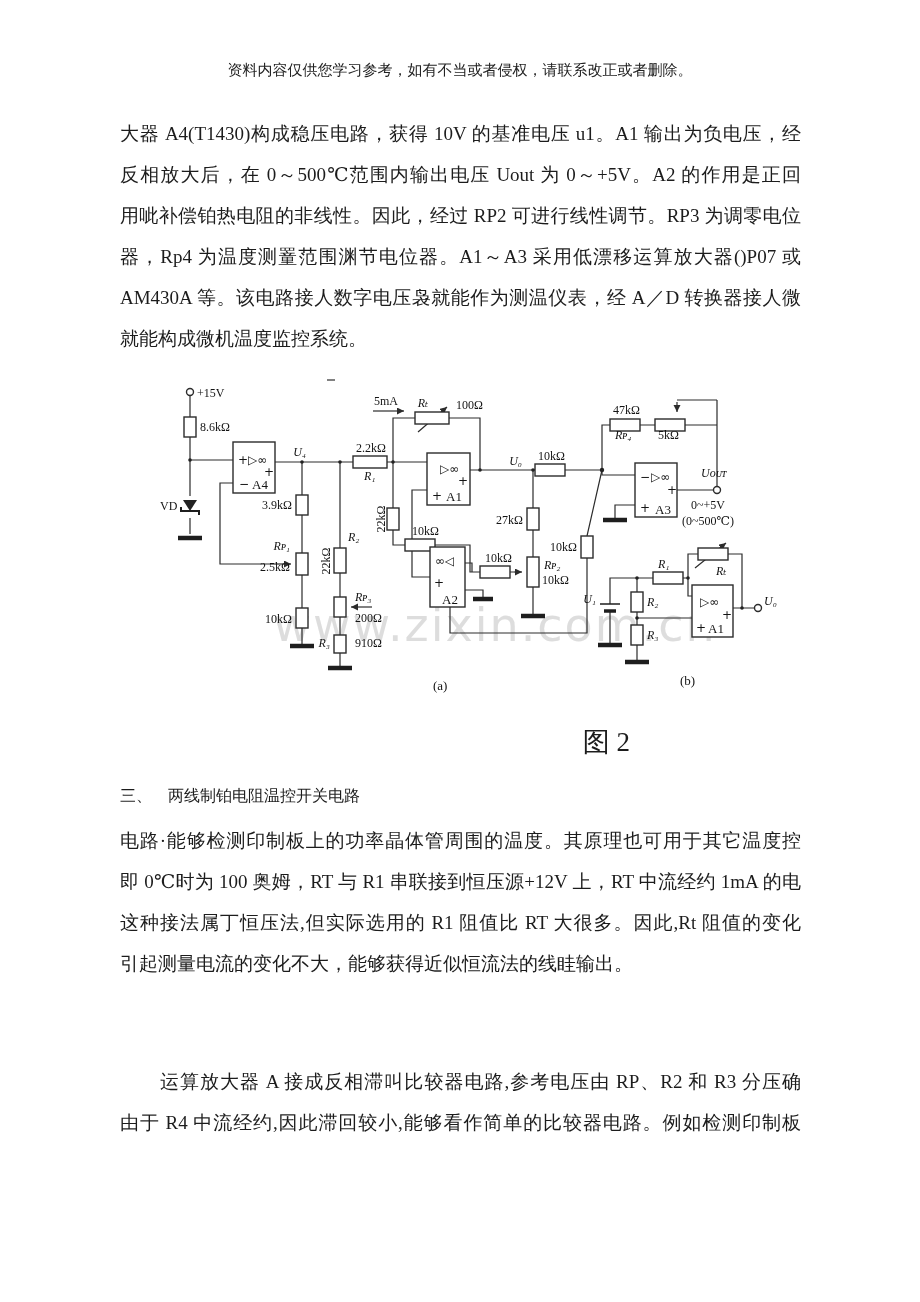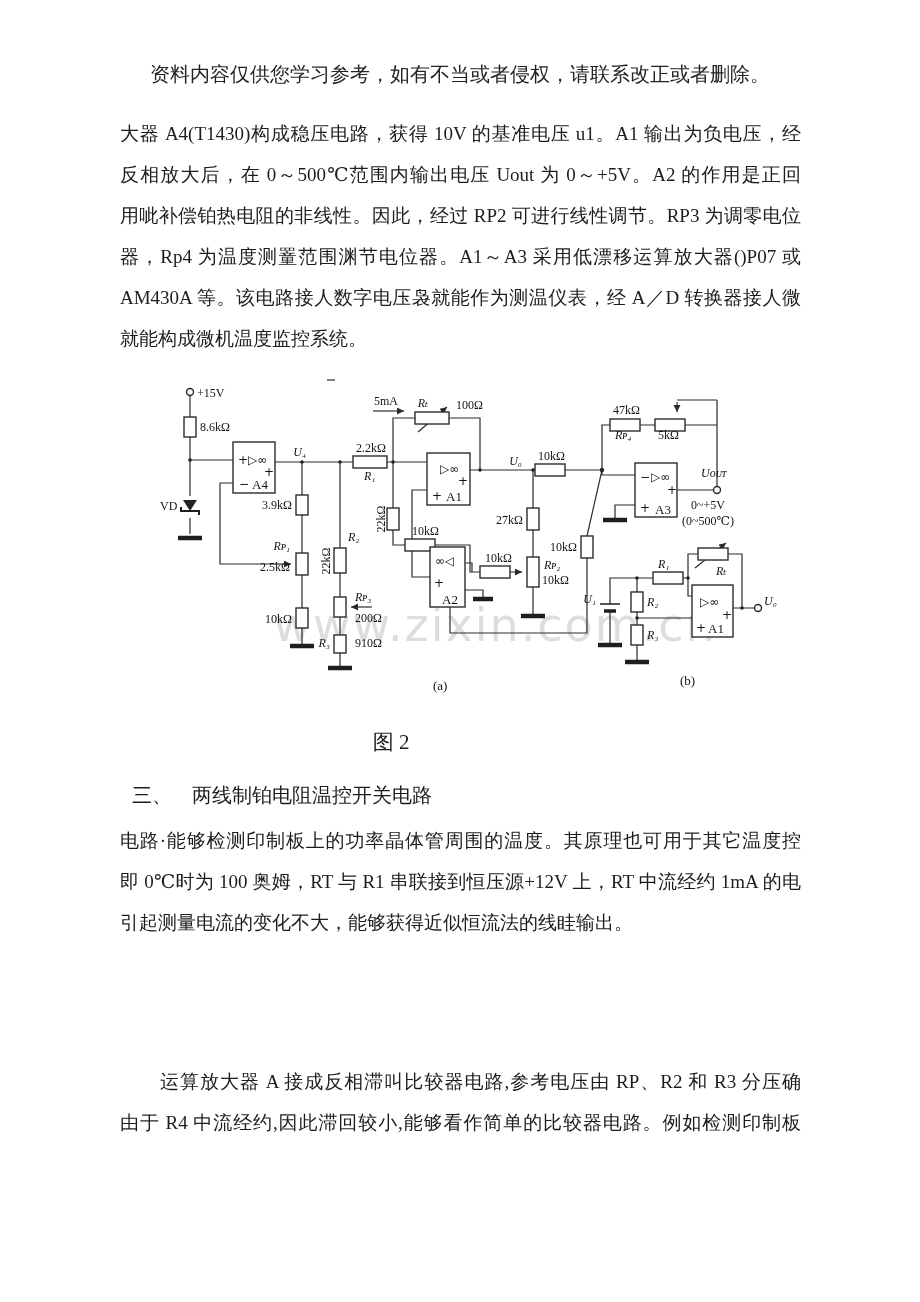--- a/index.html
+++ b/index.html
@@ -1,27 +1,27 @@
 <!DOCTYPE html>
 <html><head>
 <meta charset="utf-8">
 <style>
   html,body{margin:0;padding:0;background:#ffffff;}
   .page{position:relative;width:920px;height:1302px;background:#fff;overflow:hidden;
         font-family:"Liberation Serif","DejaVu Serif",serif;color:#1c1c1c;}
-  .hdr{position:absolute;top:61px;left:0;right:0;text-align:center;font-size:20px;color:#222;}
+  .hdr{position:absolute;top:61px;left:0;right:0;text-align:center;font-size:15px;color:#222;}
   .para{position:absolute;left:120px;width:681px;}
   .p1{top:113px;}
   .p2{top:820px;}
   .p3{top:1061px;}
   .line{height:41px;line-height:41px;font-size:19px;text-align:justify;text-align-last:justify;overflow:hidden;}
   .last{text-align:right;text-align-last:left;}
   .ind{text-indent:40px;}
-  .cap{position:absolute;left:136px;width:510px;top:722px;text-align:center;font-size:21px;height:41px;line-height:41px;}
-  .head{position:absolute;left:132px;top:775px;font-size:20px;height:41px;line-height:41px;}
+  .cap{position:absolute;left:120px;width:510px;top:722px;text-align:right;font-size:27px;height:41px;line-height:41px;}
+  .head{position:absolute;left:120px;top:775px;font-size:16px;height:41px;line-height:41px;}
   .fig{position:absolute;left:150px;top:378px;width:740px;height:322px;}
   
   .w{stroke:#2c2c2c;stroke-width:1.2;fill:none;}
   .r{fill:#ffffff;stroke:#2c2c2c;stroke-width:1.4;}
   .g{stroke:#1e1e1e;stroke-width:4.5;}
   .bz{stroke:#1e1e1e;stroke-width:2;fill:none;}
   .t{font-family:"Liberation Serif","DejaVu Serif",serif;font-size:12px;fill:#141414;}
   .it{font-style:italic;}
   .s10{font-size:10px;}
   .s13{font-size:13px;}
@@ -222,20 +222,21 @@
     </g>
   </svg>
 
   <div class="cap">图 2</div>
 
   <div class="head">三、　两线制铂电阻温控开关电路</div>
 
   <div class="para p2">
     <div class="line">电路·能够检测印制板上的功率晶体管周围的温度。其原理也可用于其它温度控</div>
     <div class="line">即 0℃时为 100 奥姆，RT 与 R1 串联接到恒压源+12V 上，RT 中流经约 1mA 的电流。</div>
+    <div class="line">这种接法属丁恒压法,但实际选用的 R1 阻值比 RT 大很多。因此,Rt 阻值的变化</div>
     <div class="line last">引起测量电流的变化不大，能够获得近似恒流法的线眭输出。</div>
   </div>
 
   <div class="para p3">
     <div class="line ind">运算放大器 A 接成反相滞叫比较器电路,参考电压由 RP、R2 和 R3 分压确定。</div>
     <div class="line">由于 R4 中流经约,因此滞回较小,能够看作简单的比较器电路。例如检测印制板</div>
   </div>
 
 </div>
 

